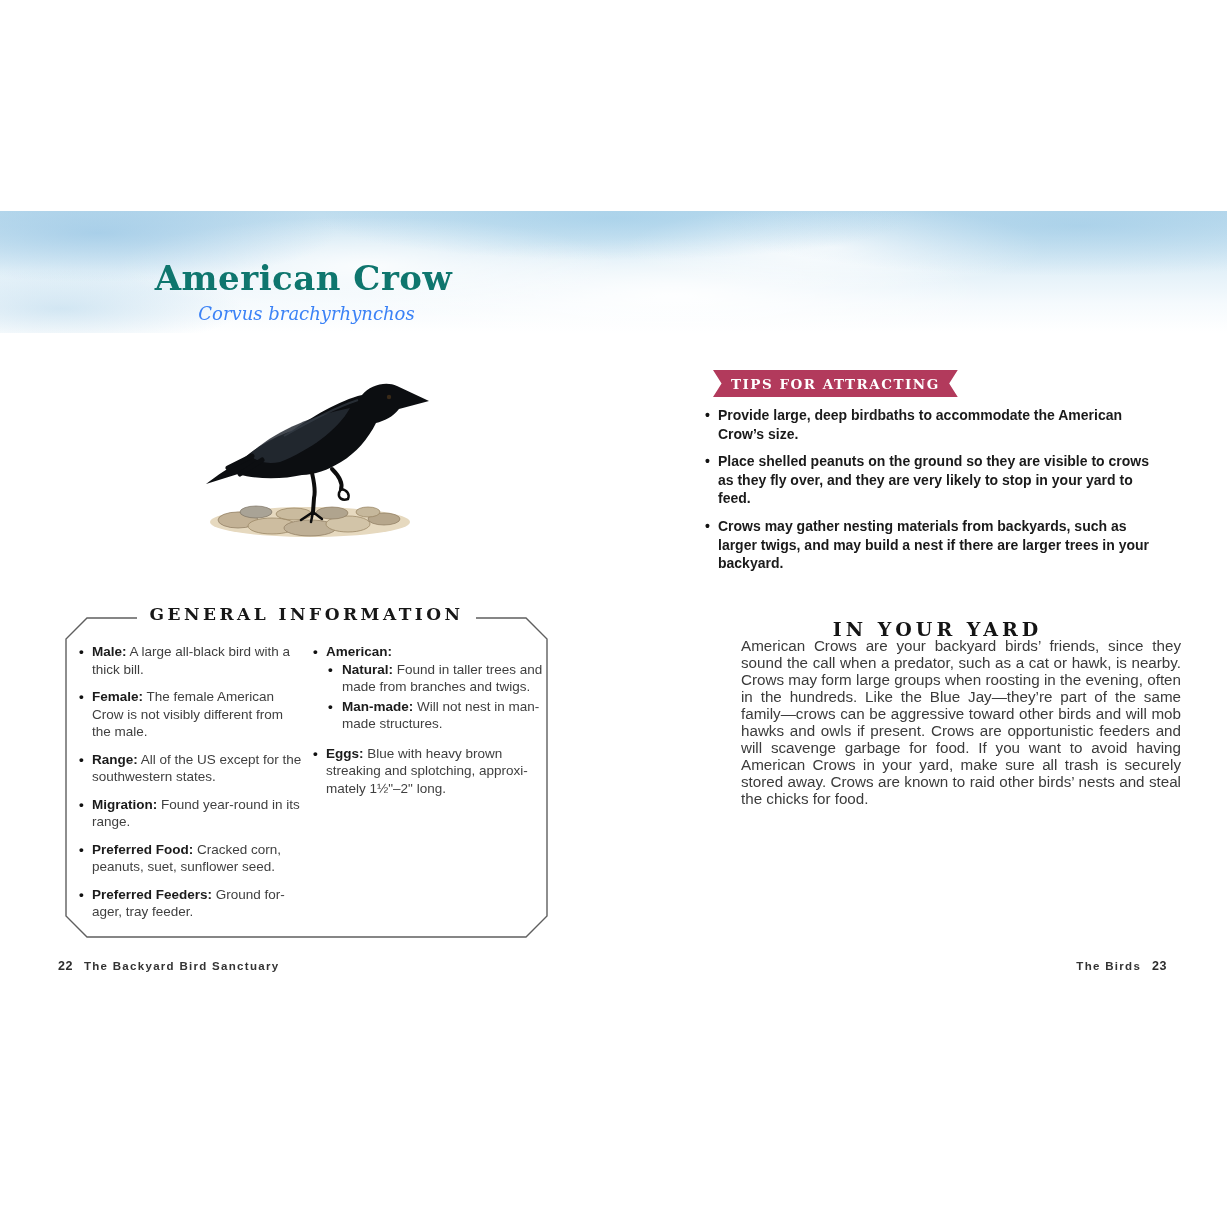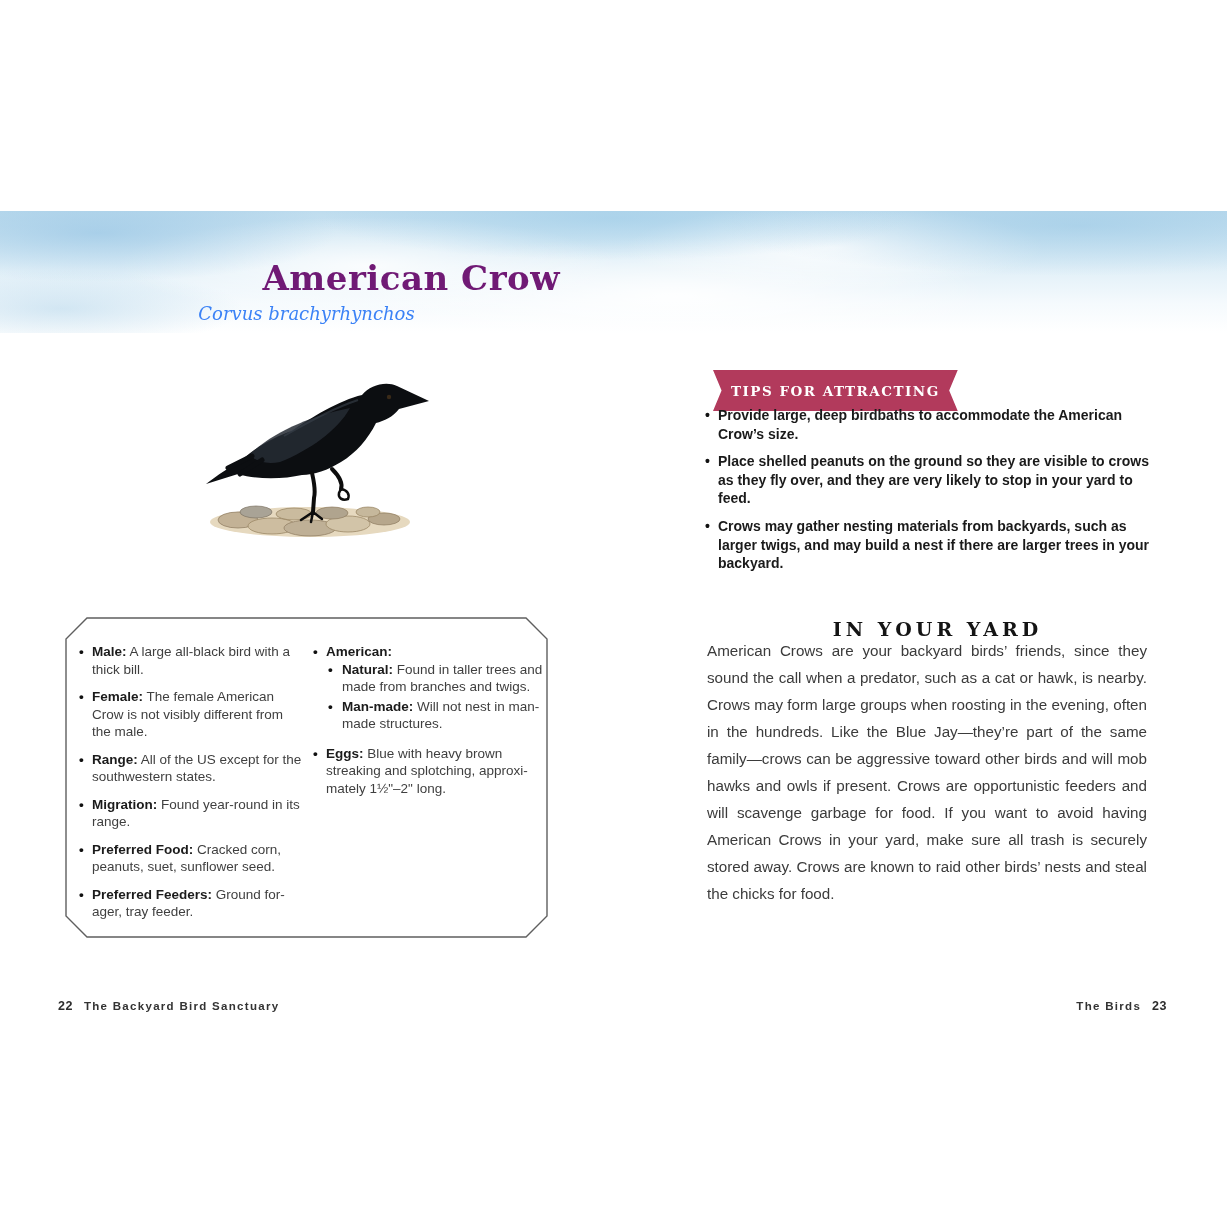--- a/index.html
+++ b/index.html
@@ -9,23 +9,23 @@
   .sky{position:absolute;left:0;top:211px;width:1227px;height:122px;
     background:
       radial-gradient(ellipse 340px 70px at 8% 18%, rgba(140,190,225,.55), rgba(140,190,225,0) 70%),
       radial-gradient(ellipse 420px 60px at 50% 6%, rgba(150,200,230,.5), rgba(150,200,230,0) 70%),
       radial-gradient(ellipse 500px 70px at 88% 12%, rgba(150,198,228,.55), rgba(150,198,228,0) 72%),
       radial-gradient(ellipse 300px 60px at 68% 30%, rgba(255,255,255,.9), rgba(255,255,255,0) 70%),
       radial-gradient(ellipse 360px 70px at 30% 45%, rgba(255,255,255,.85), rgba(255,255,255,0) 70%),
       radial-gradient(ellipse 420px 80px at 55% 70%, rgba(255,255,255,.9), rgba(255,255,255,0) 75%),
       radial-gradient(ellipse 260px 55px at 5% 80%, rgba(165,205,230,.45), rgba(165,205,230,0) 70%),
       linear-gradient(180deg,#bedcee 0%,#cfe6f3 22%,#e2f0f8 48%,#f5fafd 76%,#ffffff 100%);}
-  .title{position:absolute;left:77px;top:258px;width:483px;text-align:right;
+  .title{position:absolute;left:62px;top:258px;width:483px;text-align:center;
     font-family:"DejaVu Serif","Liberation Serif",serif;font-weight:700;font-size:34px;
-    letter-spacing:.5px;color:#701a75;}
+    letter-spacing:.5px;color:#0f766e;}
   .subtitle{position:absolute;left:65px;top:303px;width:483px;text-align:center;
     font-family:"DejaVu Serif","Liberation Serif",serif;font-style:italic;font-size:18px;color:#3b82f6;}
   .crow-wrap{position:absolute;left:192px;top:356px;width:240px;height:195px;}
   .caption{position:absolute;left:40px;top:561px;width:530px;text-align:center;
     font-family:"DejaVu Serif","Liberation Serif",serif;font-style:italic;font-size:13.5px;color:#141414;}
   
   .info-box{position:absolute;left:65px;top:617px;width:483px;height:321px;}
   .info-box svg.outline{position:absolute;left:0;top:0;}
   .info-head{position:absolute;left:0;top:-13px;width:100%;text-align:center;}
   .info-head span{background:#fff;padding:0 12px;
@@ -35,37 +35,37 @@
   .col-left{left:14px;width:224px;}
   .col-right{left:248px;width:230px;}
   .item{display:flex;margin-bottom:10px;}
   .blt{width:13px;flex:0 0 13px;color:#111;font-weight:700;}
   .sub .blt{width:14px;flex:0 0 14px;}
   .lbl{font-weight:700;color:#1b1b1b;}
   .subitems{margin-top:2px;}
   .sub{display:flex;margin:0 0 2px 2px;}
   
   .tips-badge{position:absolute;left:713px;top:370px;height:27px;display:inline-flex;align-items:center;
-    background:#b23a5c;color:#fff;padding:7px 18px;
+    background:#b23a5c;color:#fff;padding:0 18px;
     font-family:"DejaVu Serif","Liberation Serif",serif;font-weight:700;font-size:13.5px;letter-spacing:1.5px;
     clip-path:polygon(0% 0%,100% 0%,96.5% 50%,100% 100%,0% 100%,3.5% 50%);}
   .tips-list{position:absolute;left:705px;top:406px;width:452px;}
   .tip{display:flex;margin-bottom:9px;font-size:14px;line-height:18.6px;font-weight:700;color:#1a1a1a;}
   .tip .blt{width:13px;flex:0 0 13px;}
   .yard-head{position:absolute;left:707px;top:606px;width:461px;display:flex;align-items:center;gap:12px;flex-direction:column;}
   .yard-head .rule{flex:1;height:2px;background:#8a8a8a;}
   .yard-head .txt{font-family:"DejaVu Serif","Liberation Serif",serif;font-weight:700;font-size:19px;
     letter-spacing:4px;color:#141414;white-space:nowrap;}
-  .yard-body{position:absolute;left:707px;top:637px;width:440px;font-size:15.2px;line-height:27px;
+  .yard-body{position:absolute;left:741px;top:637px;width:440px;font-size:15.2px;line-height:17px;
     color:#3b3b3b;text-align:justify;}
   
   .footer{position:absolute;top:959px;font-size:12px;color:#2e2e2e;display:flex;align-items:baseline;gap:11px;}
   .footer-left{left:58px;}
   .footer-right{right:60px;}
-  .pgnum{font-weight:700;font-size:12.5px;letter-spacing:.5px;margin-top:40px;}
+  .pgnum{font-weight:700;font-size:12.5px;letter-spacing:.5px;}
   .ftxt{font-weight:700;letter-spacing:1.3px;font-size:11.5px;color:#333;}
 </style>
 </head>
 <body>
 
 <div class="page">
 
   <div class="sky"></div>
 
   <div class="title">American Crow</div>
@@ -99,20 +99,23 @@
         <circle cx="197" cy="41" r="2.2" fill="#3a2a18"></circle>
       </g>
     </svg>
   </div>
 
 
   <div class="info-box">
     <svg class="outline" width="483" height="321" viewBox="0 0 483 321">
       <polygon points="22,1 461,1 482,22 482,299 461,320 22,320 1,299 1,22" fill="none" stroke="#5f5f5f" stroke-width="1.4"></polygon>
     </svg>
+    <div class="info-head">
+      <span>GENERAL INFORMATION</span>
+    </div>
 
     <div class="col col-left">
       <div class="item">
         <span class="blt">•</span>
         <span><span class="lbl">Male:</span> <span>A large all-black bird with a thick bill.</span></span>
       </div>
       <div class="item">
         <span class="blt">•</span>
         <span><span class="lbl">Female:</span> <span>The female American Crow is not visibly different from the male.</span></span>
       </div>

